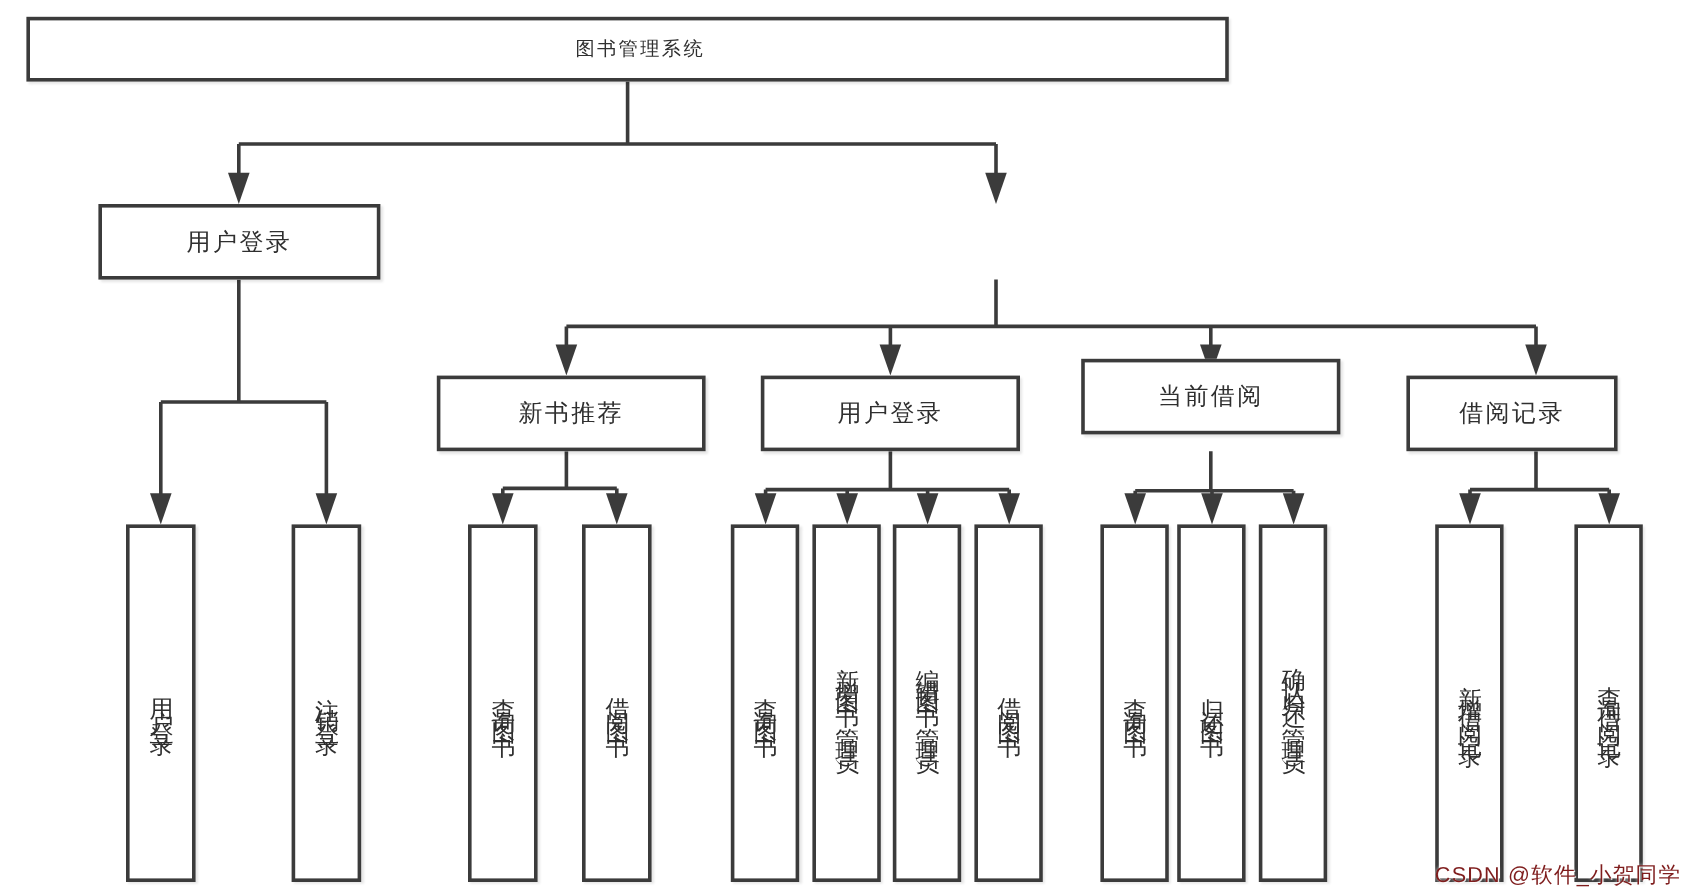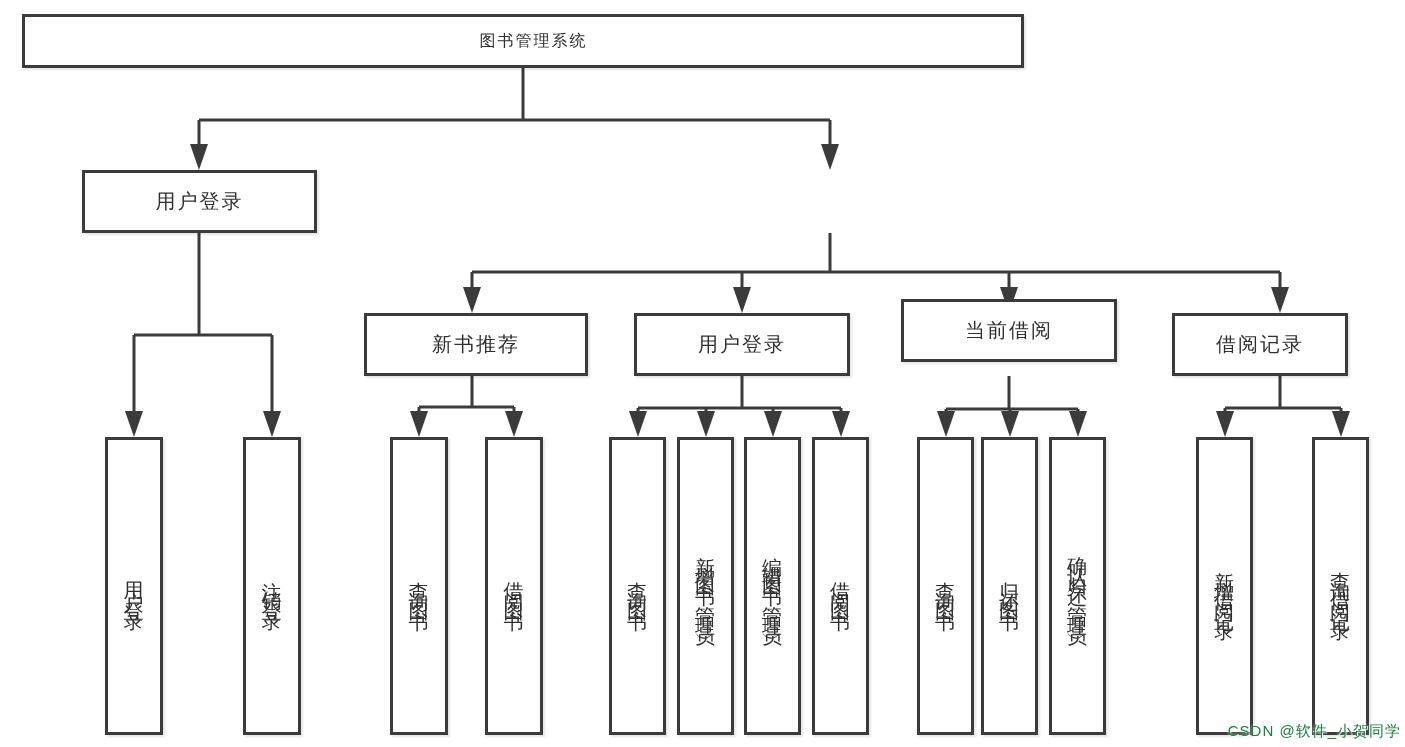--- a/index.html
+++ b/index.html
@@ -15,21 +15,21 @@
     color:#2f2f2f; box-shadow:2px 2px 2px rgba(0,0,0,0.10);
   }
   .node.h span { font-size:20px; letter-spacing:2px; white-space:nowrap; }
   .node.root span { font-size:16px;margin-left:21px; }
   .node.v span {
     writing-mode:vertical-rl; text-orientation:mixed;
     font-size:20px; letter-spacing:10px; line-height:1;
   }
   .watermark {
     position:absolute; right:4px; bottom:6px; z-index:2;
-    font-size:15px; letter-spacing:1px; color:#15803d;
+    font-size:18px; letter-spacing:1px; color:#7f1d1d;
     text-shadow:0 0 3px rgba(255,255,255,0.95), 1px 1px 0 rgba(255,255,255,0.85);
     white-space:nowrap;
   }
 </style>
 </head>
 <body>
 
 <div class="canvas">
 
   <svg class="connectors" width="1405" height="747" viewBox="0 0 1405 747">

